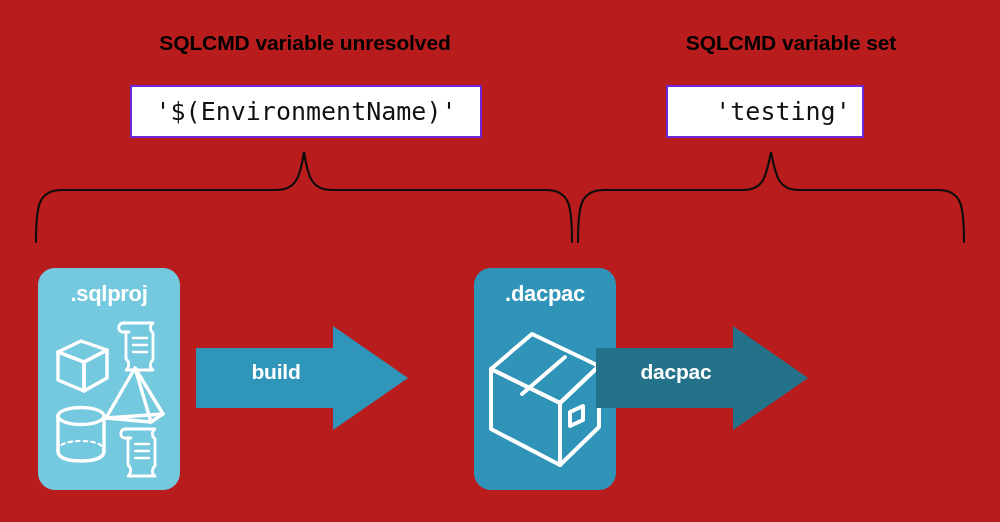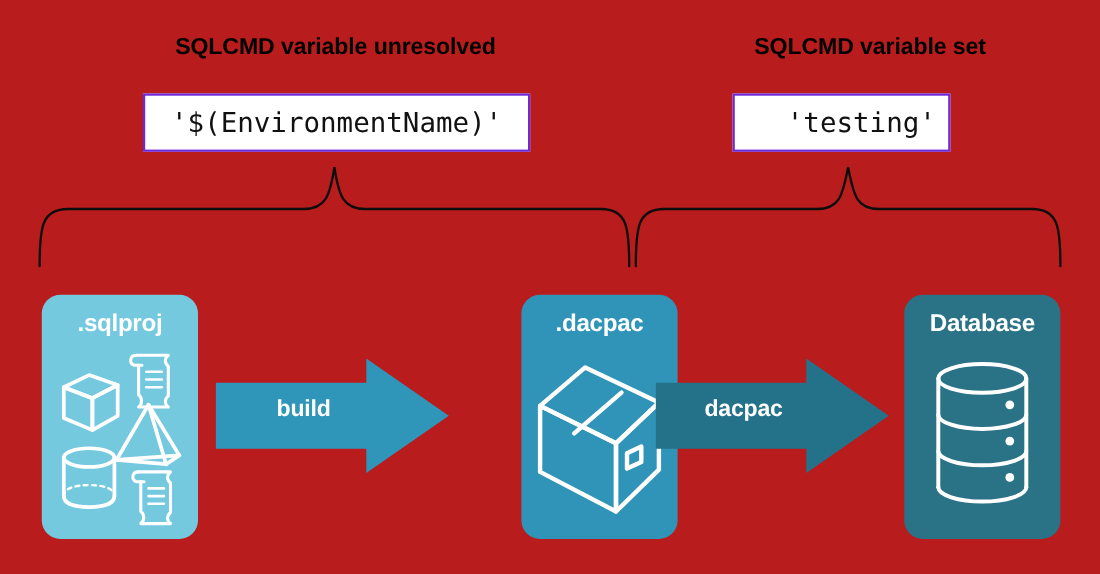--- a/index.html
+++ b/index.html
@@ -230,39 +230,20 @@
 
         <path d="M 86 91 L 125 54 L 125 115 L 86 153 Z"></path>
 
         <path d="M 48 82 L 91 45"></path>
 
         <path d="M 96 100 L 109 94 L 109 108 L 96 114 Z"></path>
       </g>
     </svg>
   </div>
 
-  <div class="stage-box" id="stage-database">
-    <div class="stage-label">Database</div>
-
-    <svg class="stage-art" viewBox="0 0 142 168">
-      <g fill="none" stroke="#ffffff" stroke-width="3.6" stroke-linejoin="round" stroke-linecap="round">
-        <ellipse cx="71" cy="32" rx="40" ry="13"></ellipse>
-        <path d="M 31 32 L 31 131"></path>
-        <path d="M 111 32 L 111 131"></path>
-        <path d="M 31 131 C 31 138, 49 144, 71 144 C 93 144, 111 138, 111 131"></path>
-        <path d="M 31 65 C 31 72, 49 78, 71 78 C 93 78, 111 72, 111 65"></path>
-        <path d="M 31 98 C 31 105, 49 111, 71 111 C 93 111, 111 105, 111 98"></path>
-      </g>
-      <g fill="#ffffff">
-        <circle cx="96" cy="56" r="4"></circle>
-        <circle cx="96" cy="89" r="4"></circle>
-        <circle cx="96" cy="122" r="4"></circle>
-      </g>
-    </svg>
-  </div>
 
   <div class="arrow-wrap" id="arrow-build">
     <svg class="arrow-shape" width="222" height="104" viewBox="0 0 222 104">
       <polygon points="0,22 137,22 137,0 212,52 137,104 137,82 0,82" fill="#2F95B9"></polygon>
     </svg>
     <div class="arrow-label">build</div>
   </div>
 
   <div class="arrow-wrap" id="arrow-deploy">
     <svg class="arrow-shape" width="222" height="104" viewBox="0 0 222 104">

